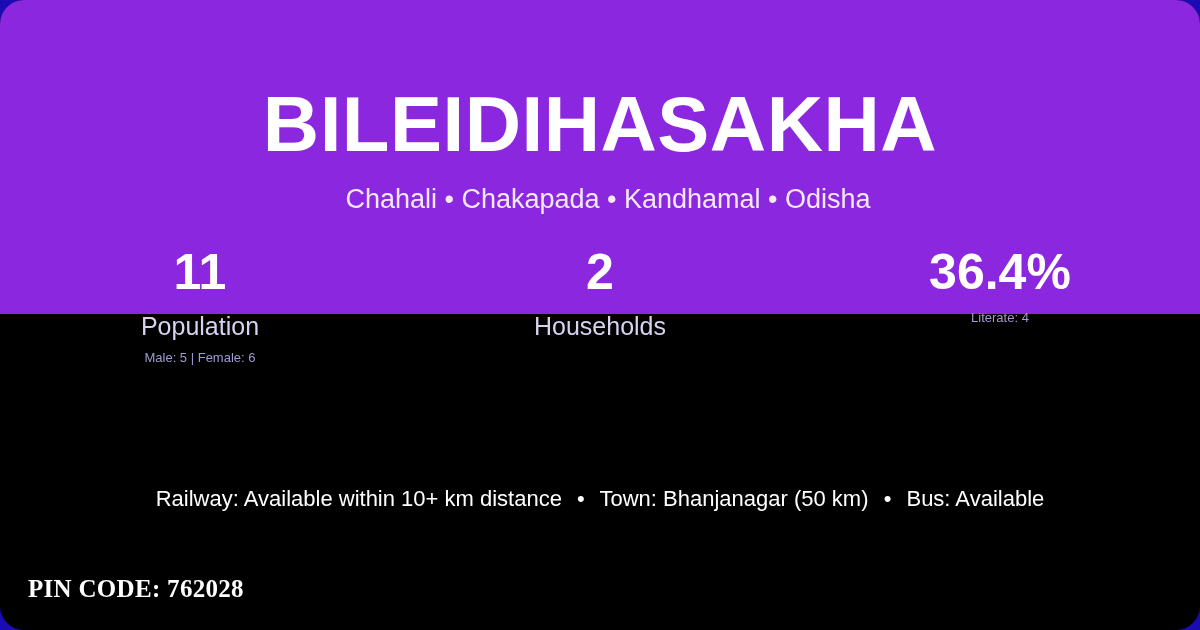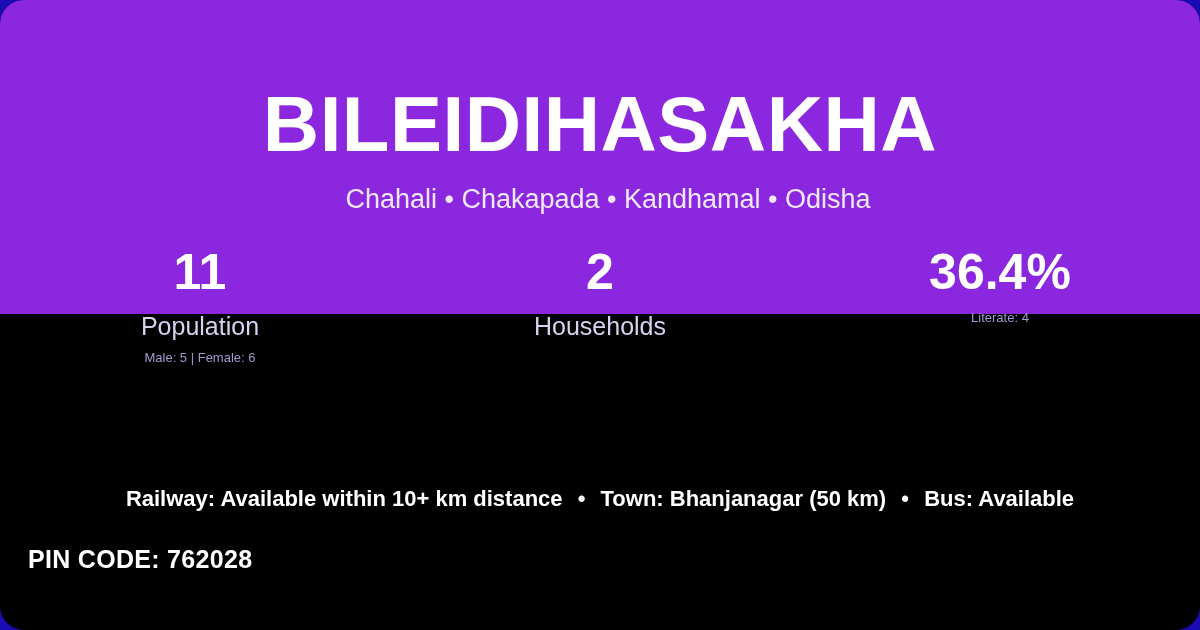--- a/index.html
+++ b/index.html
@@ -109,36 +109,37 @@
   
   .info-line {
     position: absolute;
     left: 0;
     top: 485px;
     width: 1200px;
     text-align: center;
     color: #ffffff;
     font-size: 22px;
     line-height: 28px;
-    font-weight: 700;
+    font-weight: 400;
     white-space: nowrap;
   }
   .info-sep {
     display: inline-block;
     padding: 0 9px;
     color: #ffffff;
   }
 
   
   .footer {
     position: absolute;
     left: 0;
-    top: 540px;
+    top: 570px;
     width: 1200px;
     height: 60px;
+    font-family: Liberation Serif, serif;
   }
   .pin-code {
     position: absolute;
     left: 28px;
     top: 4px;
     color: #ffffff;
     font-size: 25px;
     line-height: 30px;
     font-weight: 700;
     letter-spacing: 0.3px;

